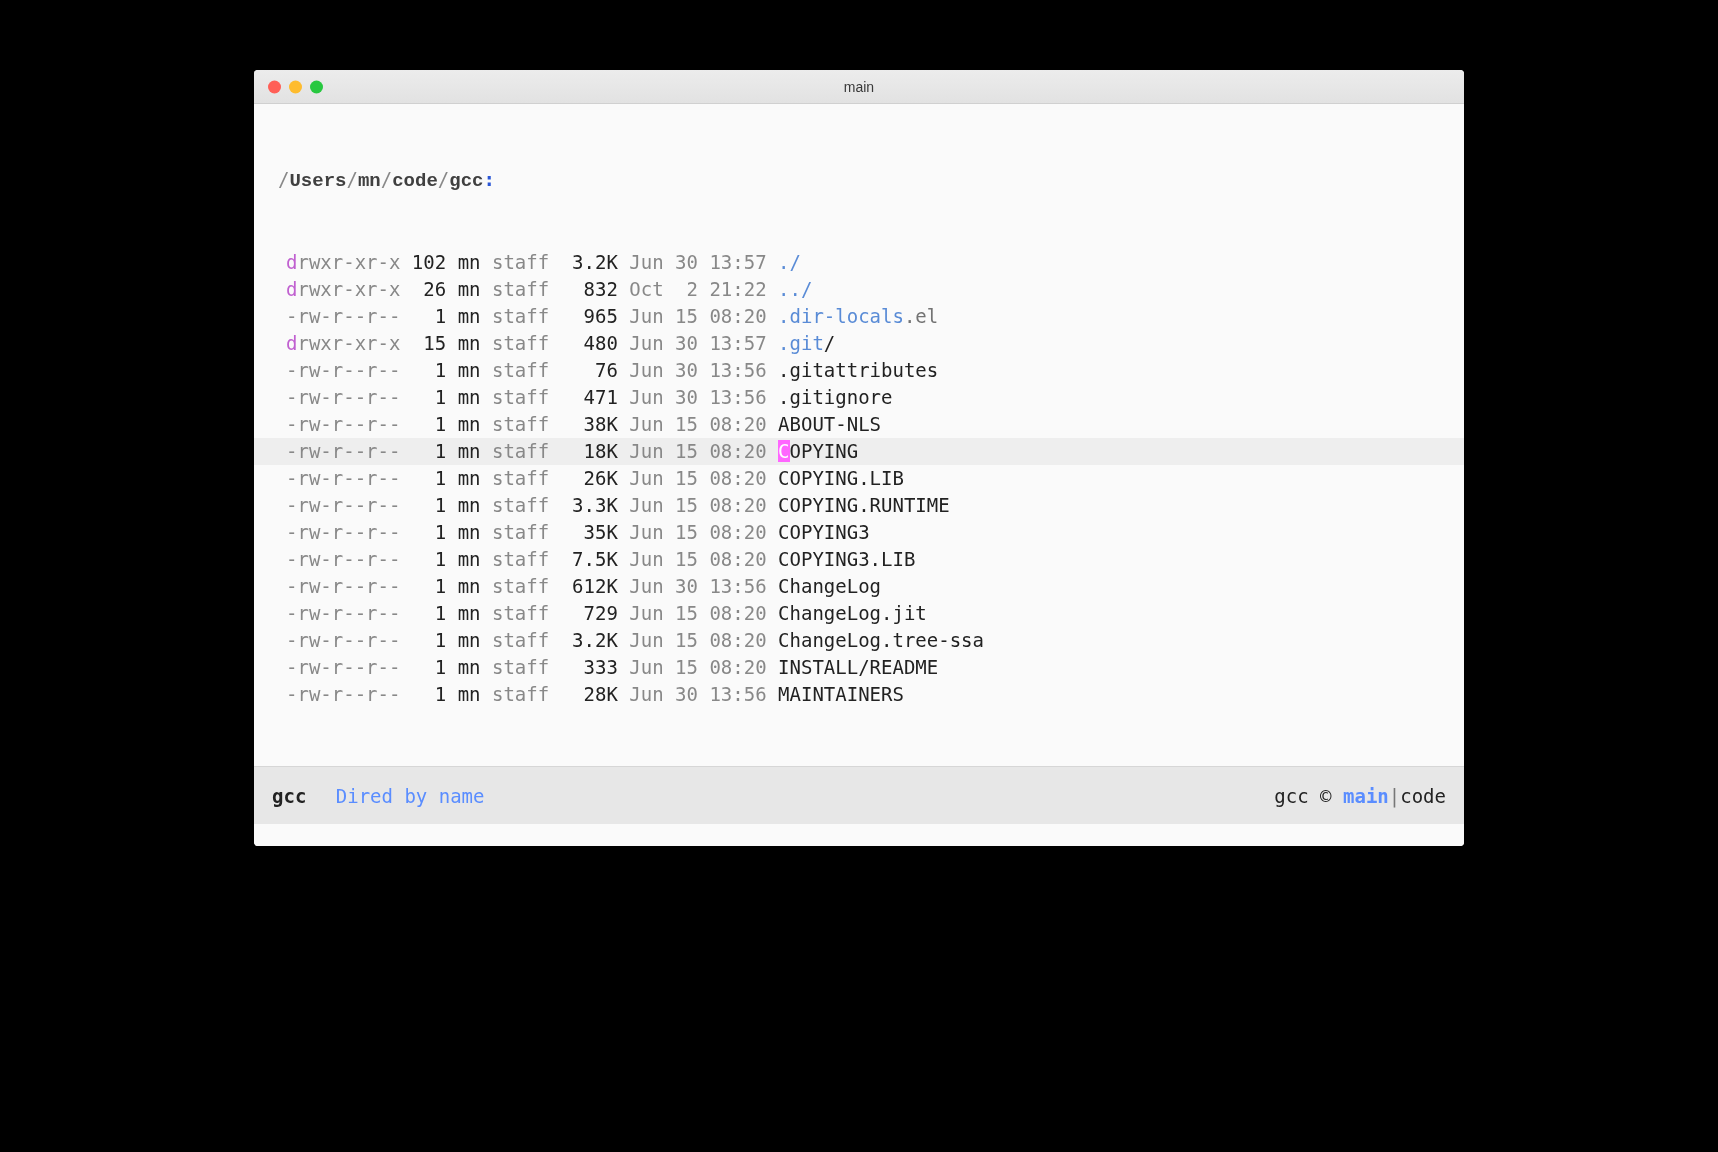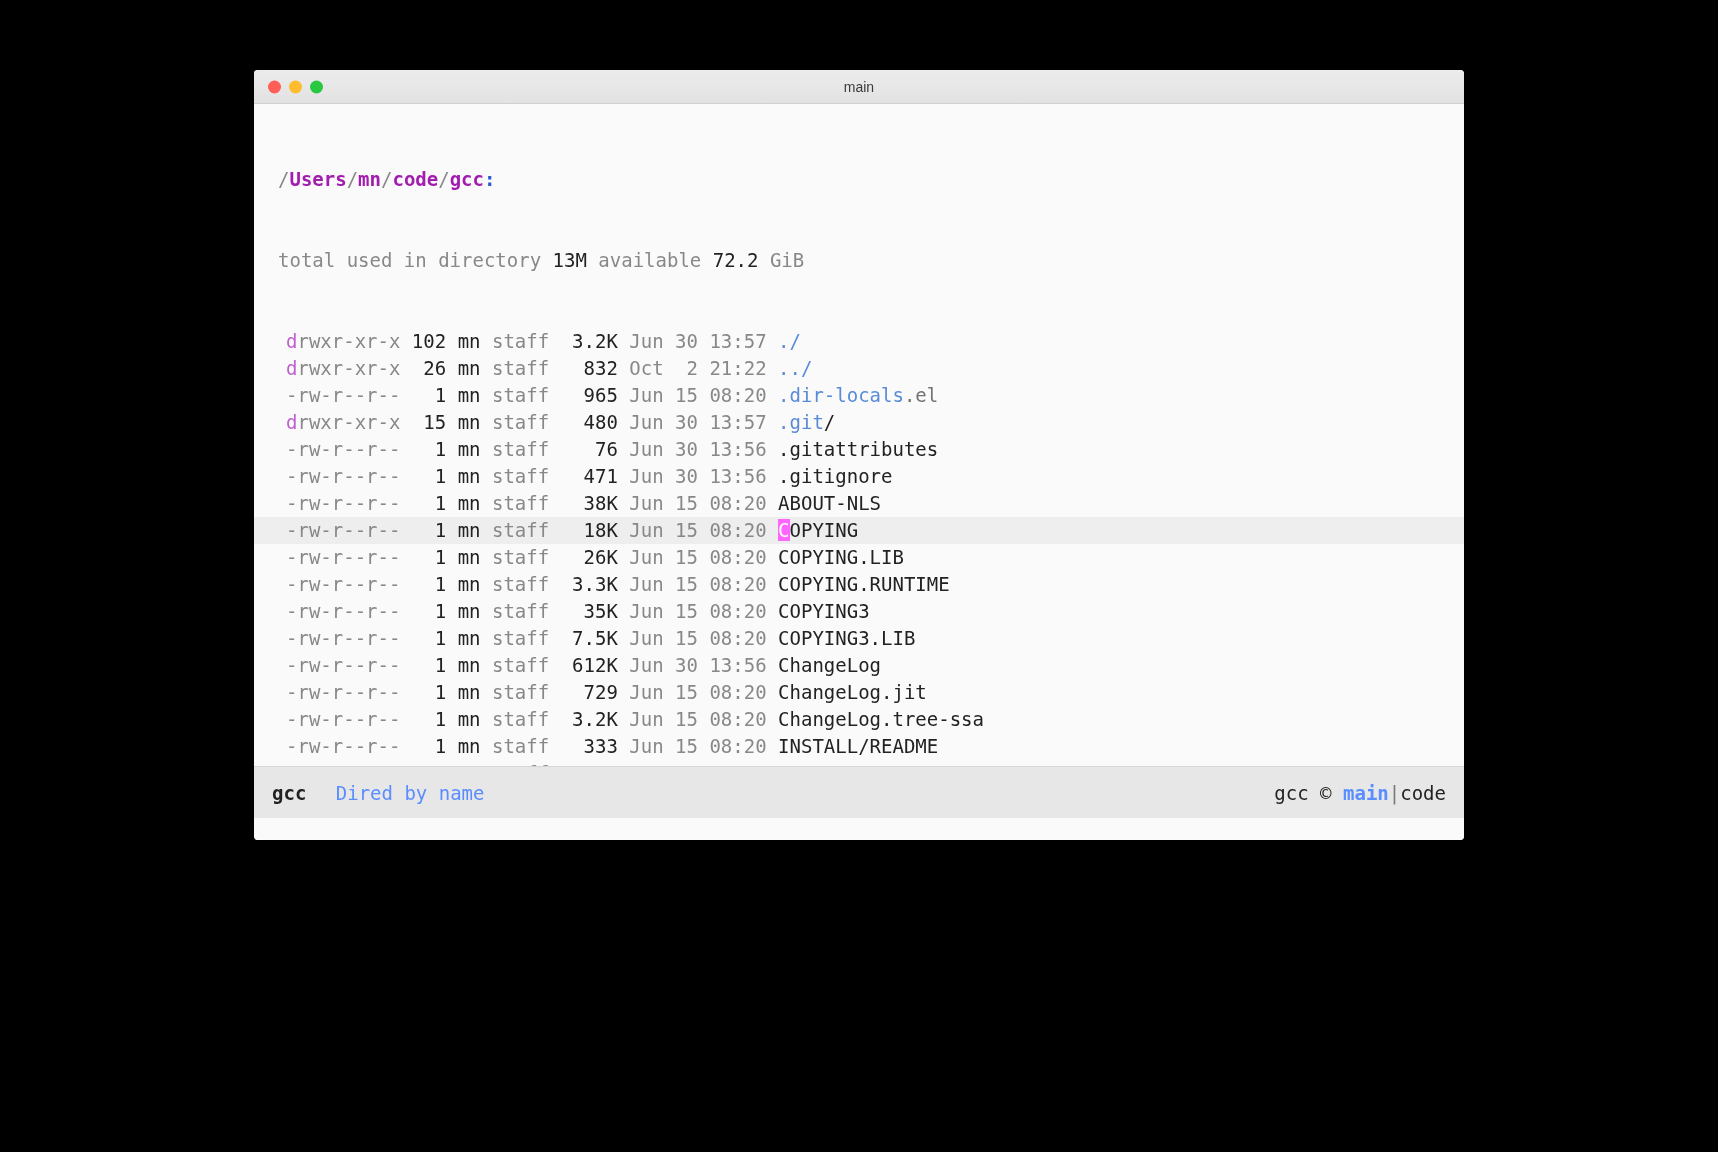--- a/index.html
+++ b/index.html
@@ -78,26 +78,26 @@
   .fname { color: #222; }
   .fname.dir   { color: #598bd6; }
   .fname.dot1  { color: #598bd6; } 
   .fname.dot1ext { color: #737373; }
   .cursor {
     background: #ff66ff;
     color: #fff;
   }
   .pathline { padding-left: 24px; color: #888; }
   .pathline .slash { color: #888; }
-  .pathline .seg { color: #a21caf; font-weight: 600; }
+  .pathline .seg { color: #404040; font-weight: 600; font-family: Liberation Mono, monospace; }
   .pathline .colon { color: #2a56d6; font-weight: 600; }
   .summary { padding-left: 24px; color: #888; }
   .summary .num { color: #222; }
   .modeline {
-    height: 52px;
+    height: 58px;
     background: #e7e7e7;
     border-top: 1px solid #d6d6d6;
     display: flex;
     align-items: center;
     justify-content: space-between;
     padding: 0 18px;
     font-size: 19px;
     color: #222;
   }
   .modeline .left .buf { font-weight: 700; color: #222; margin-right: 18px;}
@@ -118,21 +118,20 @@
     <div class="traffic">
       <span id="tl-close" style="background: rgb(255, 95, 87);"></span>
       <span id="tl-min" style="background: rgb(254, 188, 46);"></span>
       <span id="tl-max" style="background: rgb(40, 200, 64);"></span>
     </div>
     <div class="title">main</div>
   </div>
 
   <div class="buffer" id="buffer">
     <div class="pathline" id="pathline"><span class="slash">/</span><span class="seg">Users</span><span class="slash">/</span><span class="seg">mn</span><span class="slash">/</span><span class="seg">code</span><span class="slash">/</span><span class="seg">gcc</span><span class="colon">:</span></div>
-    <div class="summary"><span>total used in directory </span><span class="num">13M</span><span> available </span><span class="num">72.2</span><span> GiB</span></div>
     <div id="listing"><div class="row"><span class="dchar">d</span><span class="perm">rwxr-xr-x</span><span class=""> </span><span class="links">102</span><span class=""> </span><span class="owner">mn</span><span class=""> </span><span class="group">staff</span><span class=""> </span><span class="size"> 3.2K</span><span class=""> </span><span class="month">Jun</span><span class=""> </span><span class="day">30</span><span class=""> </span><span class="time">13:57</span><span class=""> </span><span class="fname dir">./</span></div><div class="row"><span class="dchar">d</span><span class="perm">rwxr-xr-x</span><span class=""> </span><span class="links"> 26</span><span class=""> </span><span class="owner">mn</span><span class=""> </span><span class="group">staff</span><span class=""> </span><span class="size">  832</span><span class=""> </span><span class="month">Oct</span><span class=""> </span><span class="day"> 2</span><span class=""> </span><span class="time">21:22</span><span class=""> </span><span class="fname dir">../</span></div><div class="row"><span class="perm">-</span><span class="perm">rw-r--r--</span><span class=""> </span><span class="links">  1</span><span class=""> </span><span class="owner">mn</span><span class=""> </span><span class="group">staff</span><span class=""> </span><span class="size">  965</span><span class=""> </span><span class="month">Jun</span><span class=""> </span><span class="day">15</span><span class=""> </span><span class="time">08:20</span><span class=""> </span><span><span class="fname dot1">.dir-locals</span><span class="fname dot1ext">.el</span></span></div><div class="row"><span class="dchar">d</span><span class="perm">rwxr-xr-x</span><span class=""> </span><span class="links"> 15</span><span class=""> </span><span class="owner">mn</span><span class=""> </span><span class="group">staff</span><span class=""> </span><span class="size">  480</span><span class=""> </span><span class="month">Jun</span><span class=""> </span><span class="day">30</span><span class=""> </span><span class="time">13:57</span><span class=""> </span><span><span class="fname dir">.git</span><span class="fname">/</span></span></div><div class="row"><span class="perm">-</span><span class="perm">rw-r--r--</span><span class=""> </span><span class="links">  1</span><span class=""> </span><span class="owner">mn</span><span class=""> </span><span class="group">staff</span><span class=""> </span><span class="size">   76</span><span class=""> </span><span class="month">Jun</span><span class=""> </span><span class="day">30</span><span class=""> </span><span class="time">13:56</span><span class=""> </span><span class="fname">.gitattributes</span></div><div class="row"><span class="perm">-</span><span class="perm">rw-r--r--</span><span class=""> </span><span class="links">  1</span><span class=""> </span><span class="owner">mn</span><span class=""> </span><span class="group">staff</span><span class=""> </span><span class="size">  471</span><span class=""> </span><span class="month">Jun</span><span class=""> </span><span class="day">30</span><span class=""> </span><span class="time">13:56</span><span class=""> </span><span class="fname">.gitignore</span></div><div class="row"><span class="perm">-</span><span class="perm">rw-r--r--</span><span class=""> </span><span class="links">  1</span><span class=""> </span><span class="owner">mn</span><span class=""> </span><span class="group">staff</span><span class=""> </span><span class="size">  38K</span><span class=""> </span><span class="month">Jun</span><span class=""> </span><span class="day">15</span><span class=""> </span><span class="time">08:20</span><span class=""> </span><span class="fname">ABOUT-NLS</span></div><div class="row hl"><span class="perm">-</span><span class="perm">rw-r--r--</span><span class=""> </span><span class="links">  1</span><span class=""> </span><span class="owner">mn</span><span class=""> </span><span class="group">staff</span><span class=""> </span><span class="size">  18K</span><span class=""> </span><span class="month">Jun</span><span class=""> </span><span class="day">15</span><span class=""> </span><span class="time">08:20</span><span class=""> </span><span class="fname"><span class="cursor">C</span><span class="fname">OPYING</span></span></div><div class="row"><span class="perm">-</span><span class="perm">rw-r--r--</span><span class=""> </span><span class="links">  1</span><span class=""> </span><span class="owner">mn</span><span class=""> </span><span class="group">staff</span><span class=""> </span><span class="size">  26K</span><span class=""> </span><span class="month">Jun</span><span class=""> </span><span class="day">15</span><span class=""> </span><span class="time">08:20</span><span class=""> </span><span class="fname">COPYING.LIB</span></div><div class="row"><span class="perm">-</span><span class="perm">rw-r--r--</span><span class=""> </span><span class="links">  1</span><span class=""> </span><span class="owner">mn</span><span class=""> </span><span class="group">staff</span><span class=""> </span><span class="size"> 3.3K</span><span class=""> </span><span class="month">Jun</span><span class=""> </span><span class="day">15</span><span class=""> </span><span class="time">08:20</span><span class=""> </span><span class="fname">COPYING.RUNTIME</span></div><div class="row"><span class="perm">-</span><span class="perm">rw-r--r--</span><span class=""> </span><span class="links">  1</span><span class=""> </span><span class="owner">mn</span><span class=""> </span><span class="group">staff</span><span class=""> </span><span class="size">  35K</span><span class=""> </span><span class="month">Jun</span><span class=""> </span><span class="day">15</span><span class=""> </span><span class="time">08:20</span><span class=""> </span><span class="fname">COPYING3</span></div><div class="row"><span class="perm">-</span><span class="perm">rw-r--r--</span><span class=""> </span><span class="links">  1</span><span class=""> </span><span class="owner">mn</span><span class=""> </span><span class="group">staff</span><span class=""> </span><span class="size"> 7.5K</span><span class=""> </span><span class="month">Jun</span><span class=""> </span><span class="day">15</span><span class=""> </span><span class="time">08:20</span><span class=""> </span><span class="fname">COPYING3.LIB</span></div><div class="row"><span class="perm">-</span><span class="perm">rw-r--r--</span><span class=""> </span><span class="links">  1</span><span class=""> </span><span class="owner">mn</span><span class=""> </span><span class="group">staff</span><span class=""> </span><span class="size"> 612K</span><span class=""> </span><span class="month">Jun</span><span class=""> </span><span class="day">30</span><span class=""> </span><span class="time">13:56</span><span class=""> </span><span class="fname">ChangeLog</span></div><div class="row"><span class="perm">-</span><span class="perm">rw-r--r--</span><span class=""> </span><span class="links">  1</span><span class=""> </span><span class="owner">mn</span><span class=""> </span><span class="group">staff</span><span class=""> </span><span class="size">  729</span><span class=""> </span><span class="month">Jun</span><span class=""> </span><span class="day">15</span><span class=""> </span><span class="time">08:20</span><span class=""> </span><span class="fname">ChangeLog.jit</span></div><div class="row"><span class="perm">-</span><span class="perm">rw-r--r--</span><span class=""> </span><span class="links">  1</span><span class=""> </span><span class="owner">mn</span><span class=""> </span><span class="group">staff</span><span class=""> </span><span class="size"> 3.2K</span><span class=""> </span><span class="month">Jun</span><span class=""> </span><span class="day">15</span><span class=""> </span><span class="time">08:20</span><span class=""> </span><span class="fname">ChangeLog.tree-ssa</span></div><div class="row"><span class="perm">-</span><span class="perm">rw-r--r--</span><span class=""> </span><span class="links">  1</span><span class=""> </span><span class="owner">mn</span><span class=""> </span><span class="group">staff</span><span class=""> </span><span class="size">  333</span><span class=""> </span><span class="month">Jun</span><span class=""> </span><span class="day">15</span><span class=""> </span><span class="time">08:20</span><span class=""> </span><span class="fname">INSTALL/README</span></div><div class="row"><span class="perm">-</span><span class="perm">rw-r--r--</span><span class=""> </span><span class="links">  1</span><span class=""> </span><span class="owner">mn</span><span class=""> </span><span class="group">staff</span><span class=""> </span><span class="size">  28K</span><span class=""> </span><span class="month">Jun</span><span class=""> </span><span class="day">30</span><span class=""> </span><span class="time">13:56</span><span class=""> </span><span class="fname">MAINTAINERS</span></div></div>
   </div>
 
   <div class="modeline">
     <div class="left">
       <span class="buf">gcc</span>
       <span class="mode">Dired by name</span>
     </div>
     <div class="right">
       <span>gcc</span>

